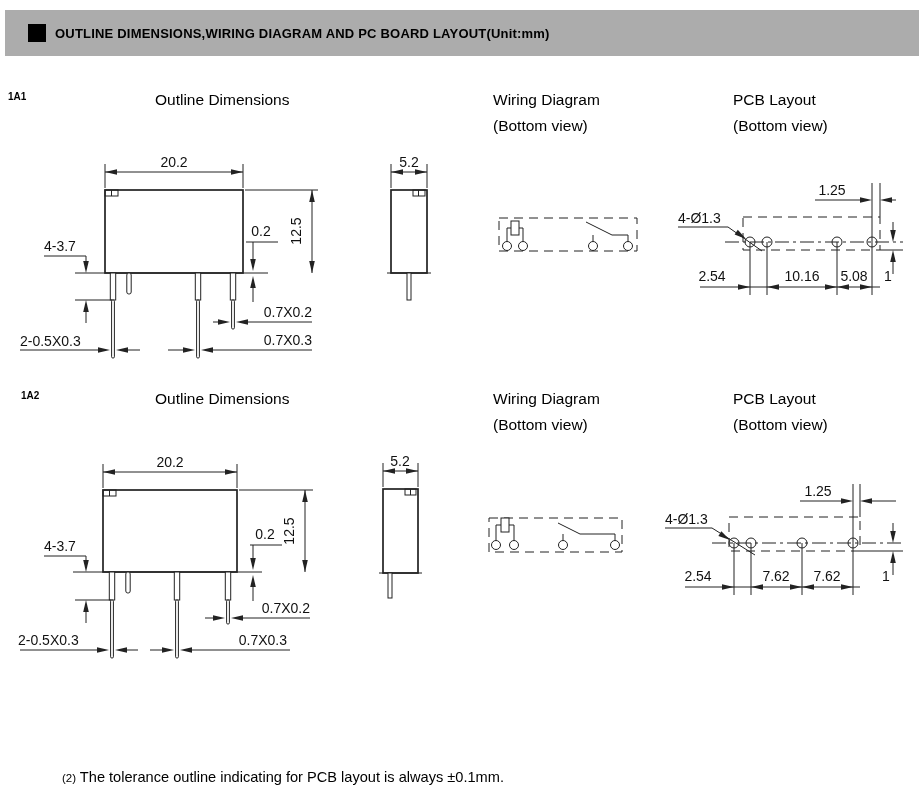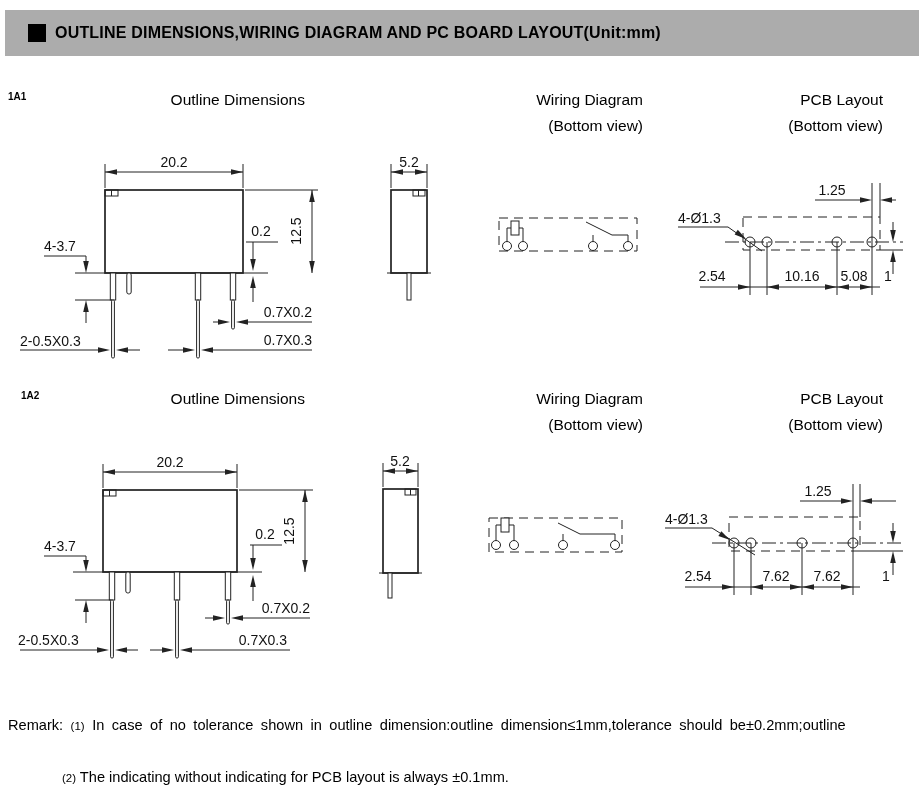--- a/index.html
+++ b/index.html
@@ -2,23 +2,23 @@
 <html><head>
 <meta charset="utf-8">
 <style>
   html,body{margin:0;padding:0;background:#ffffff;}
   .canvas{position:relative;width:924px;height:798px;background:#ffffff;overflow:hidden;
           font-family:"Liberation Sans",sans-serif;color:#111;}
   .abs{position:absolute;}
   .header-bar{left:5px;top:10px;width:914px;height:46px;background:#acacac;
               display:flex;align-items:center;}
   .header-square{display:inline-block;width:18px;height:18px;background:#000;margin:0 9px 0 23px;}
-  .header-title{font-size:16px;font-weight:bold;color:#000;letter-spacing:0.2px;white-space:nowrap;}
+  .header-title{font-size:13px;font-weight:bold;color:#000;letter-spacing:0.2px;white-space:nowrap;}
   .sec-label{font-size:10px;font-weight:bold;color:#000;}
-  .col-title{font-size:15.5px;color:#000;text-align:right;white-space:nowrap;}
+  .col-title{font-size:15.5px;color:#000;text-align:left;white-space:nowrap;}
   svg{position:absolute;overflow:visible;}
   svg line,svg path,svg rect,svg circle,svg polyline{stroke:#222;fill:none;stroke-width:1;}
   svg .thick{stroke-width:1.7;}
   svg .fillw{fill:#ffffff;}
   svg polygon.ah{fill:#222;stroke:none;}
   svg text{font-family:"Liberation Sans",sans-serif;font-size:14px;fill:#111;stroke:none;}
   svg .dash{stroke-dasharray:9 6;}
   svg .cline{stroke-dasharray:14 4 3 4;}
   .remark{font-size:14.6px;color:#000;white-space:nowrap;}
   .remark .num{font-size:11.5px;}
@@ -327,23 +327,18 @@
         <polygon class="ah" points="233,91 230.2,103 235.8,103"></polygon>
     </g>
     <text x="5" y="64">4-Ø1.3</text>
     <text x="158" y="36" text-anchor="middle">1.25</text>
     <text x="38" y="121" text-anchor="middle">2.54</text>
     <text x="116" y="121" text-anchor="middle">7.62</text>
     <text x="167" y="121" text-anchor="middle">7.62</text>
     <text x="226" y="121" text-anchor="middle">1</text>
   </svg>
 
-  <div class="abs remark rm1" style="left:8px;top:717px;">
-    <span>Remark:</span>
-    <span class="num">(1)</span>
-    <span>In case of no tolerance shown in outline dimension:outline dimension≤1mm,tolerance should be±0.2mm;outline</span>
-  </div>
   <div class="abs remark" style="left:62px;top:769px;">
     <span class="num">(2)</span>
-    <span>The indicating without indicating for PCB layout is always ±0.1mm.</span>
+    <span>The tolerance outline indicating for PCB layout is always ±0.1mm.</span>
   </div>
 
 </div>
 
 </body></html>

